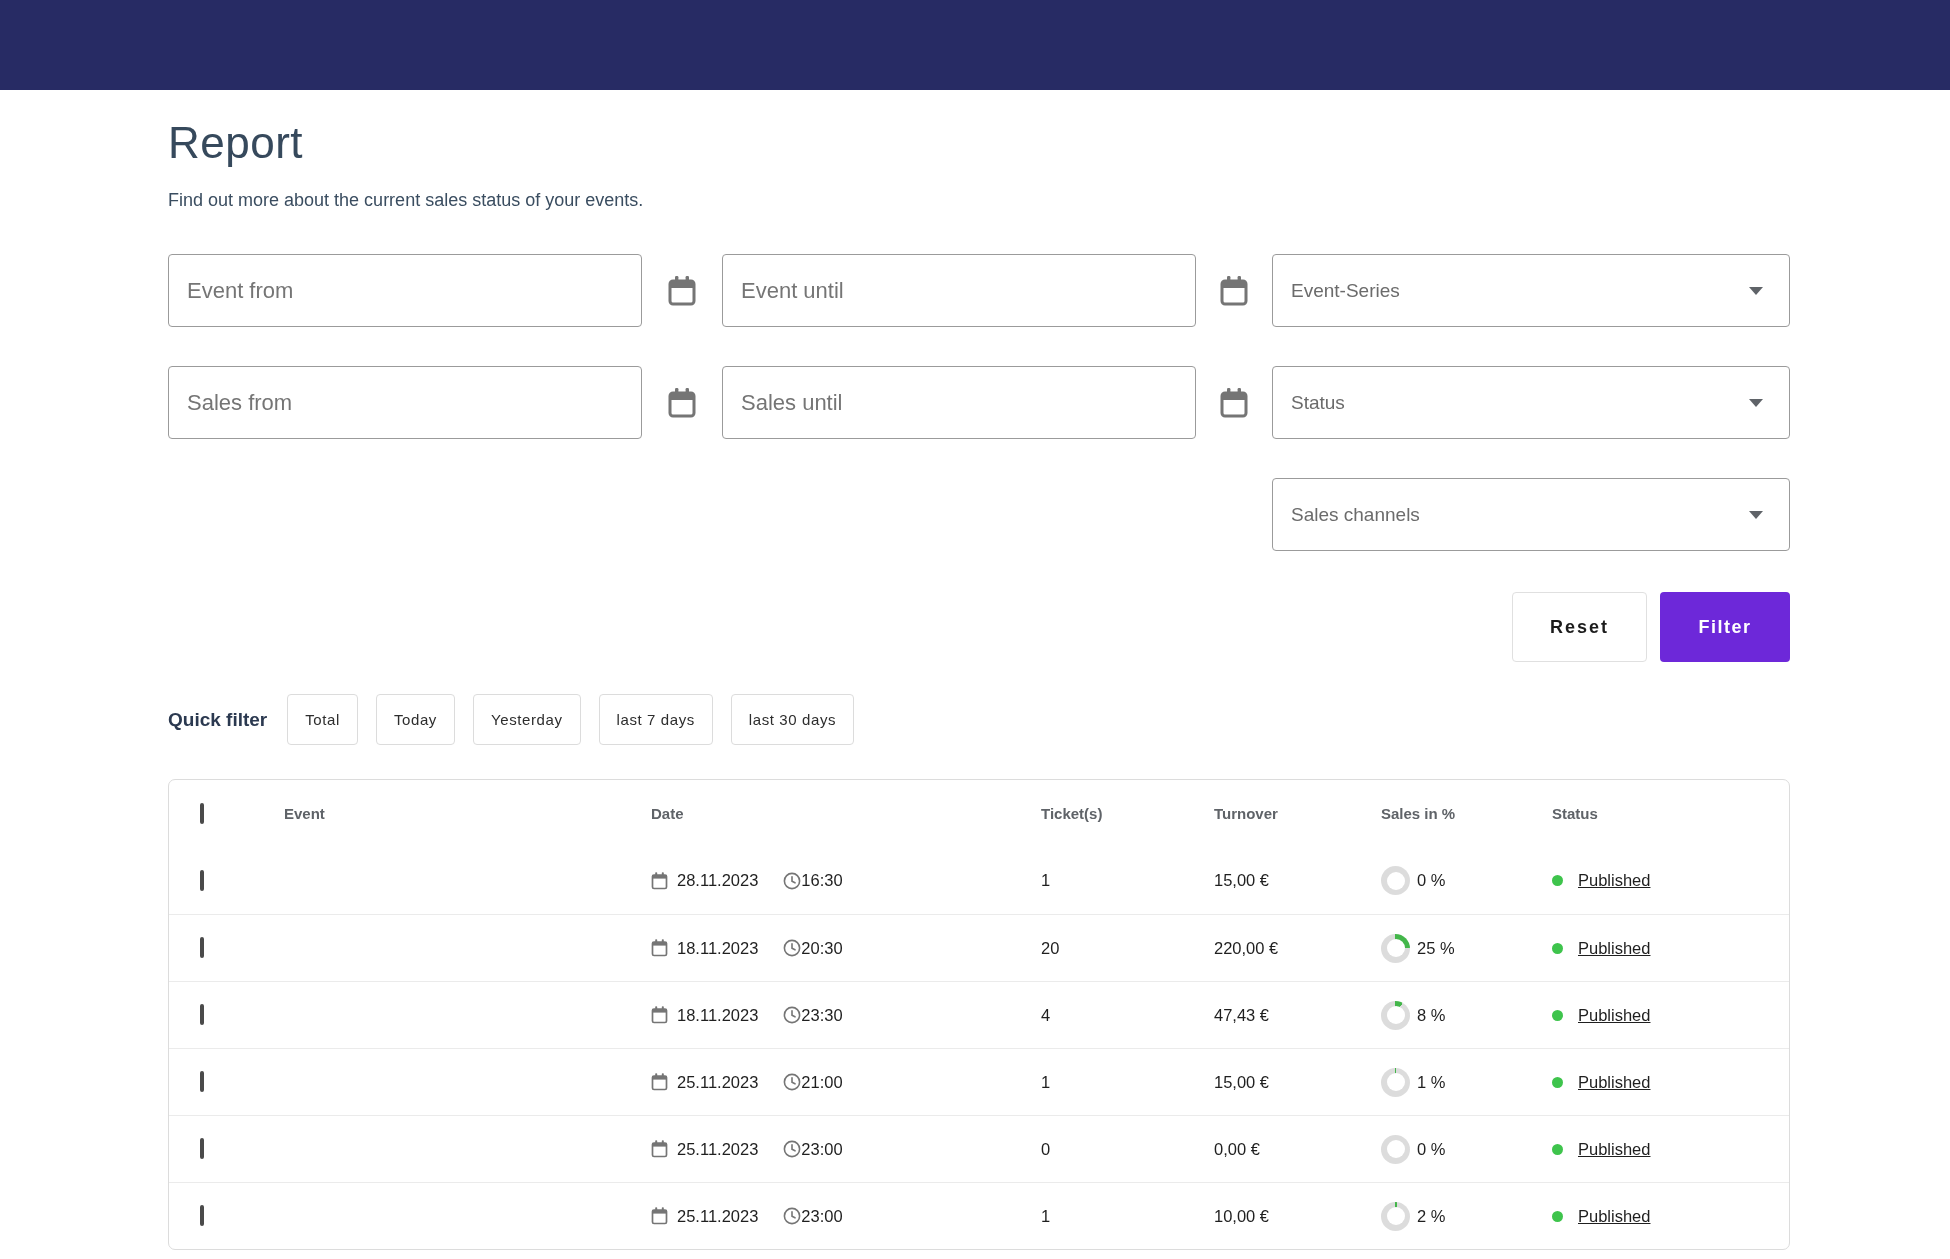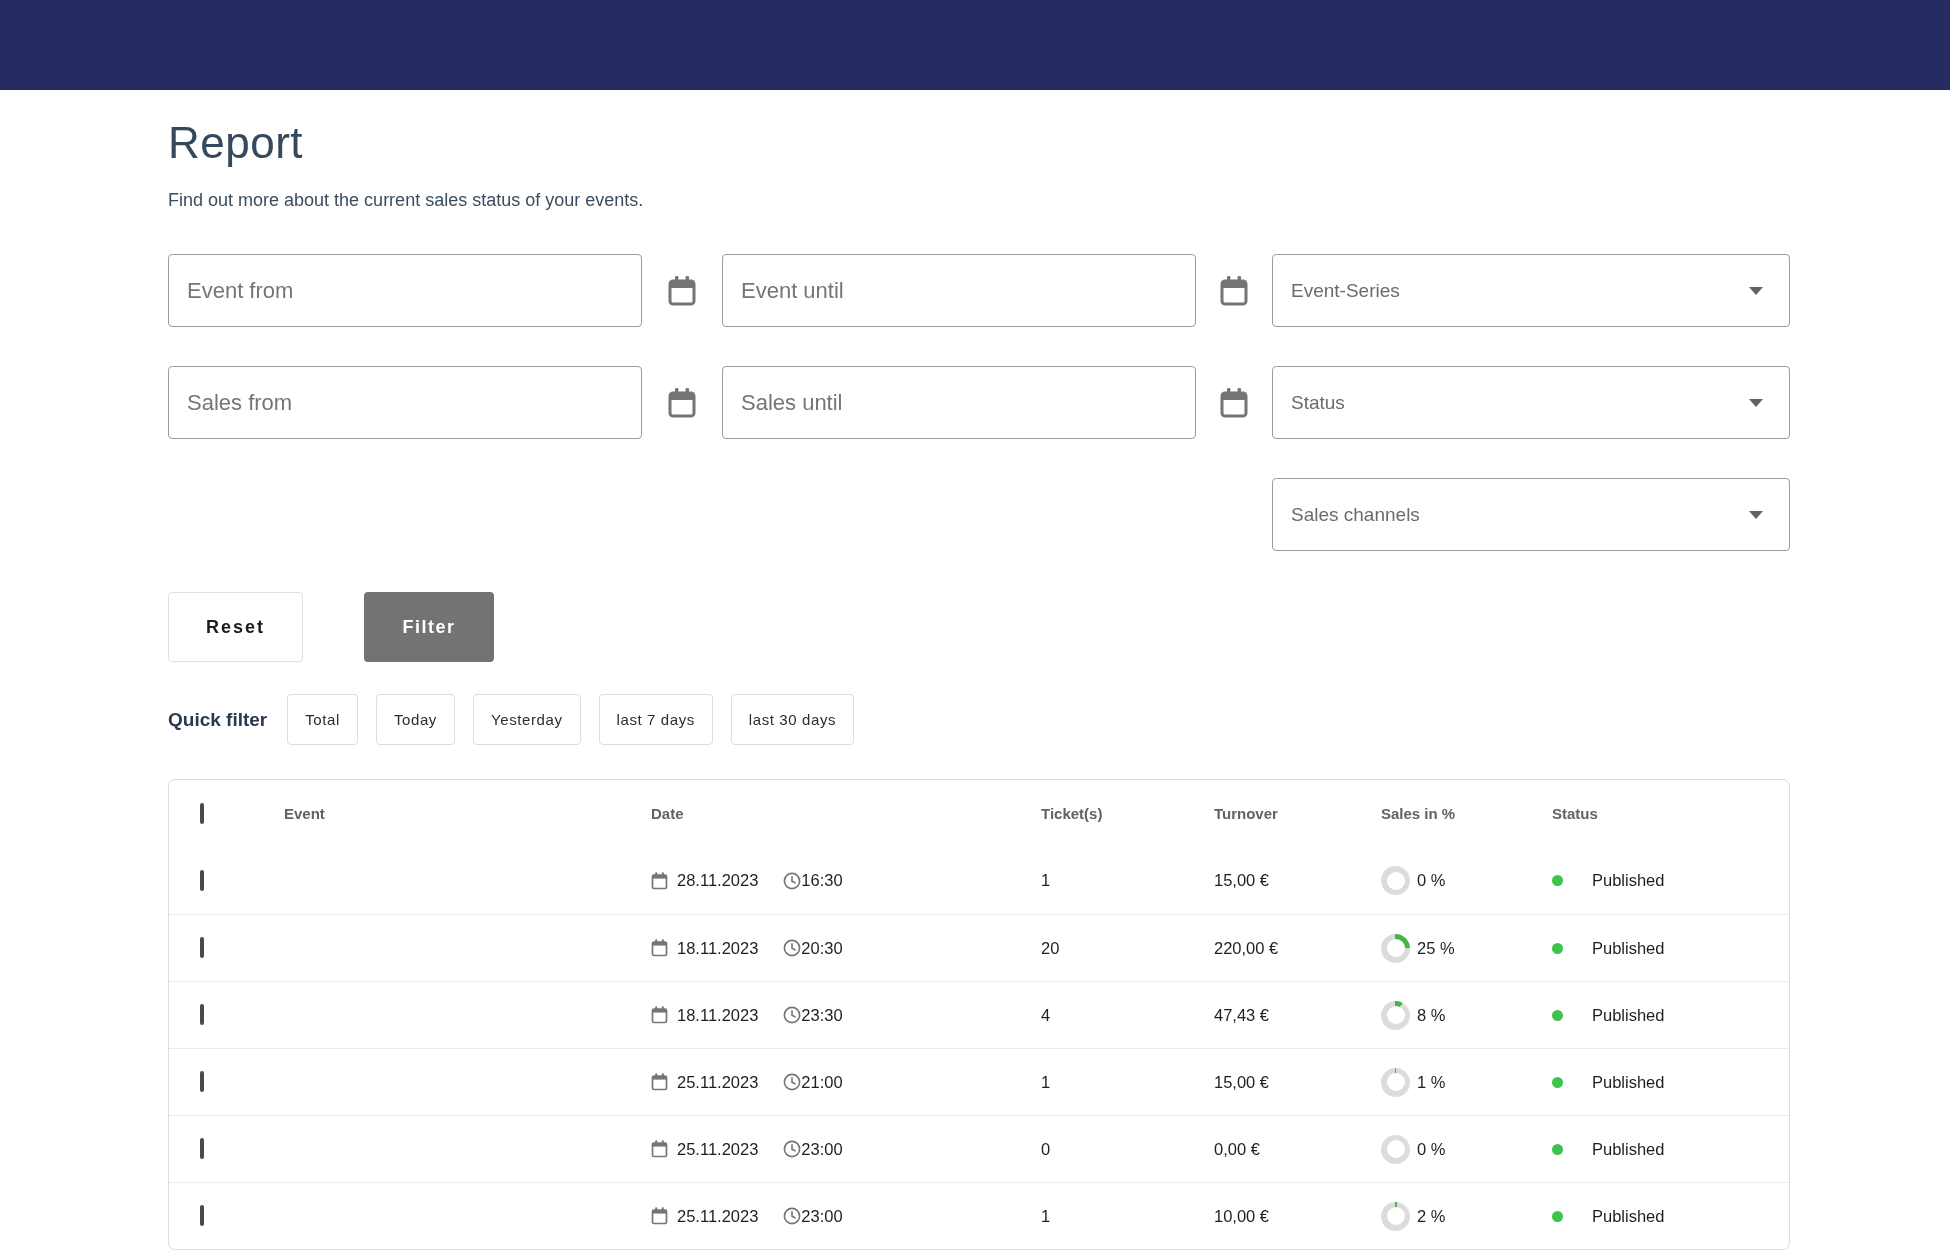--- a/index.html
+++ b/index.html
@@ -23,21 +23,21 @@
   input.fld::placeholder { color:#757575; opacity:1; }
   .icon-cell { display:flex; justify-content:center; align-items:center; margin-bottom:39px; }
   .select-fld { justify-content:space-between; cursor:pointer; }
   .select-fld .sel-label { font-size:19px; color:#6b6b6b; }
   .arrow-down { width:0; height:0; border-left:7px solid transparent; border-right:7px solid transparent;
     border-top:8px solid #5f6368; margin-right:8px; }
   .spacer { margin-bottom:39px; }
 
   .cal-icon svg { display:block; }
 
-  .buttons-row { margin-top:2px; display:flex; gap:13px; }
+  .buttons-row { margin-top:2px; display:flex; justify-content:flex-end; gap:13px; }
   button { font-family:"Liberation Sans", sans-serif; cursor:pointer; }
   .btn-reset { width:135px; height:70px; background:#fff; border:1px solid #e0e0e0; border-radius:4px;
     font-size:18px; font-weight:700; color:#1c1c1c; letter-spacing:2px; }
   .btn-filter { width:130px; height:70px; border:none; border-radius:4px;
     font-size:18px; font-weight:700; color:#fff; letter-spacing:1.5px; background:#2b5cd9; }
 
   
   .quickfilter-row { margin-top:32px; display:flex; align-items:center; gap:18px; }
   .qf-label { font-size:19px; font-weight:700; color:#2b3950; margin-right:2px; }
   .chip { height:51px; padding:0 17px; background:#fff; border:1px solid #dcdcdc; border-radius:4px;
@@ -54,21 +54,21 @@
     margin-left:31px; cursor:pointer; }
   .cell { font-size:16.5px; color:#1f1f1f; }
   .event-pill { height:27px; border-radius:14px; background:#a7cdf4; }
   .date-cell { display:flex; align-items:center; gap:9px; }
   .time-group { display:flex; align-items:center; margin-left:16px; }
   .mini-icon svg { display:block; }
   .sales-cell { display:flex; align-items:center; gap:7px; }
   .donut { width:29px; height:29px; border-radius:50%; position:relative;
     background:conic-gradient(var(--fill) calc(var(--p)*1%), var(--track) 0); }
   .donut::after { content:""; position:absolute; inset:5.5px; background:#fff; border-radius:50%; }
-  .status-cell { display:flex; align-items:center; gap:29px; }
+  .status-cell { display:flex; align-items:center; gap:15px;text-decoration:underline; }
   .status-dot { width:11px; height:11px; border-radius:50%; }
 </style>
 </head>
 <body>
 
 <div class="topbar" style="background: rgb(39, 43, 100);"></div>
 
 <div class="content">
   <h1 class="page-title">Report</h1>
   <p class="page-subtitle">Find out more about the current sales status of your events.</p>
@@ -126,21 +126,21 @@
       <span class="spacer"></span>
       <span class="spacer"></span>
     <div class="fld select-fld">
       <span class="sel-label">Sales channels</span>
       <span class="arrow-down"></span>
     </div>
   </div>
 
   <div class="buttons-row">
     <button class="btn-reset">Reset</button>
-    <button class="btn-filter" id="filter-btn" style="background: #737373; margin-left: 48px;">Filter</button>
+    <button class="btn-filter" id="filter-btn" style="background: #6d28d9;">Filter</button>
   </div>
 
   <div class="quickfilter-row">
     <span class="qf-label">Quick filter</span>
     <span id="chips" style="display:inline-flex; gap:18px;">
         <span class="chip">Total</span>
         <span class="chip">Today</span>
         <span class="chip">Yesterday</span>
         <span class="chip">last 7 days</span>
         <span class="chip">last 30 days</span>

